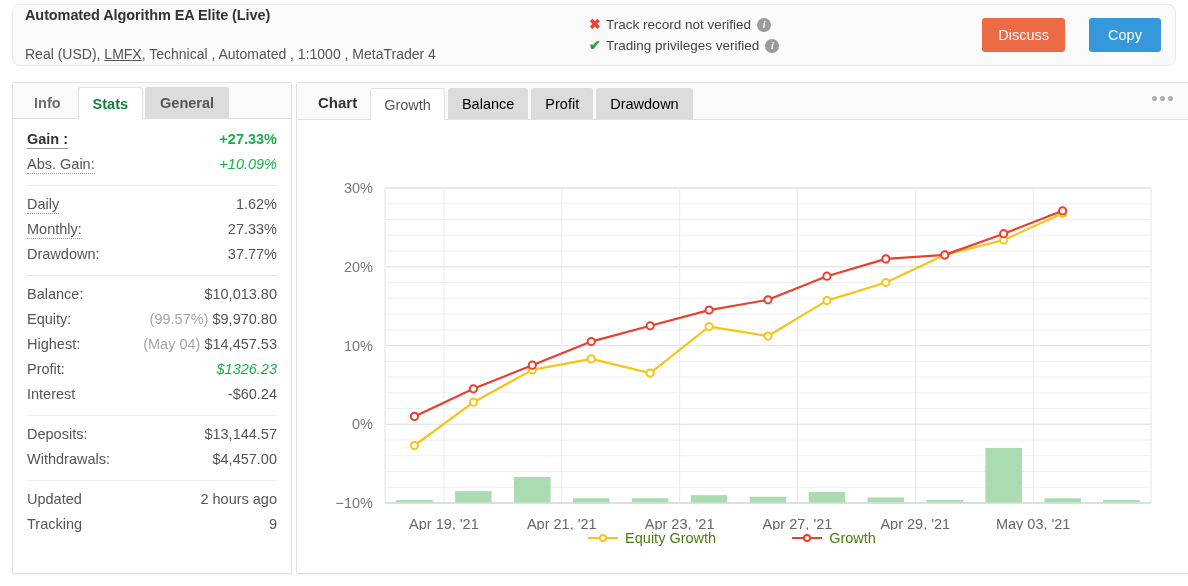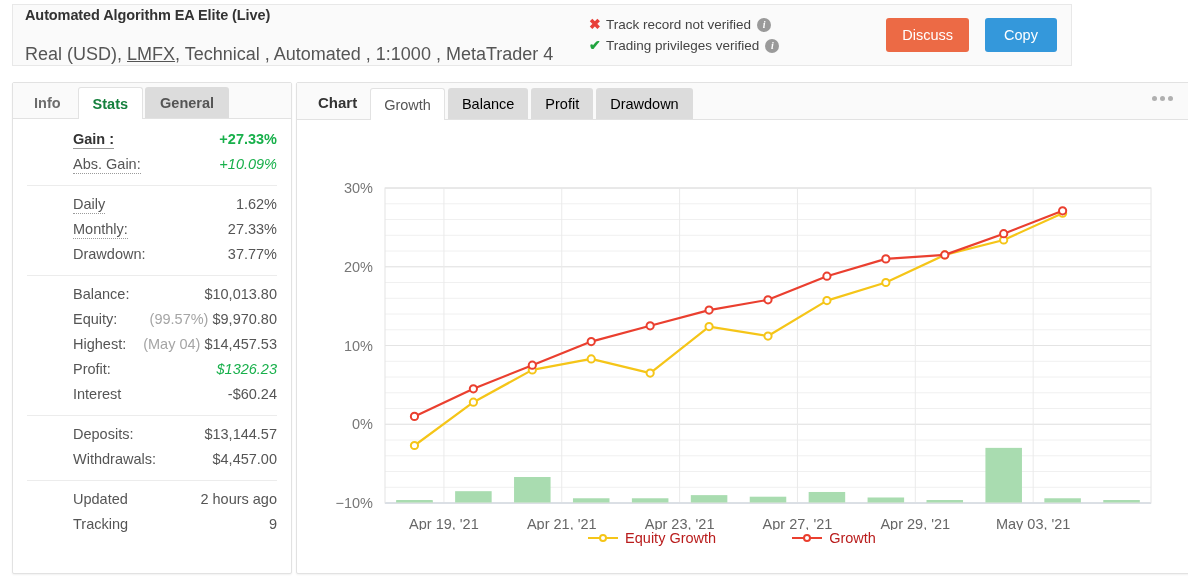--- a/index.html
+++ b/index.html
@@ -7,54 +7,54 @@
     width: 1188px; height: 586px;
     background: #ffffff;
     font-family: "Liberation Sans", sans-serif;
     color: #444;
     overflow: hidden;
   }
 
   
   .header {
     position: absolute; left: 12px; top: 4px;
-    width: 1060px; height: 62px;
+    width: 1164px; height: 62px;
     background: #fafafa;
     border: 1px solid #e8e8e8;
-    border-radius: 0;
+    border-radius: 8px;
     display: flex; align-items: center;
   }
   .hdr-left { padding-left: 12px; flex: 0 0 auto; width: 560px; }
   .hdr-title {
     font-size: 14.5px; font-weight: bold; color: #333;
     letter-spacing: -0.1px; line-height: 20px;
   }
   .hdr-sub {
-    font-size: 18px; color: #555; line-height: 22px; margin-top: 18px;
+    font-size: 14px; color: #555; line-height: 22px; margin-top: 18px;
     white-space: nowrap;
   }
   .hdr-sub .lnk { text-decoration: underline; color: #555; cursor: pointer; }
 
   .hdr-verif { flex: 0 0 auto; margin-left: 16px; }
   .verif-row {
     display: flex; align-items: center; font-size: 13.5px;
     color: #444; line-height: 21px; white-space: nowrap;
   }
   .verif-mark { width: 17px; font-size: 14px; font-weight: bold; display: inline-block; }
   .verif-mark.x { color: #e8403a; }
   .verif-mark.v { color: #21a43f; }
   .info-i {
     display: inline-flex; align-items: center; justify-content: center;
     width: 14px; height: 14px; border-radius: 50%;
     background: #9a9a9a; color: #fff;
     font-size: 10px; font-weight: bold; font-style: italic;
     margin-left: 6px; cursor: pointer; font-family: "Liberation Serif", serif;
   }
 
-  .hdr-btns { margin-left: auto; display: flex; gap: 16px; padding-right: 14px; }
+  .hdr-btns { margin-left: auto; display: flex; gap: 24px; padding-right: 14px; }
   .btn {
     border: none; border-radius: 3px; color: #fff;
     font-size: 14.5px; font-family: "Liberation Sans", sans-serif;
     padding: 0 16px; height: 34px; cursor: pointer; min-width: 72px;
   }
   .btn-discuss { background: #ec6a45; }
   .btn-copy { background: #3498db; }
 
   
   .panel-left {
@@ -81,21 +81,21 @@
     background: #fff; color: #15803d;
     border-color: #e2e2e2; margin-bottom: -1px; height: 32px; line-height: 32px;
   }
   .tab.plain { background: transparent; }
 
   .stats { padding: 8px 14px 0 14px; }
   .srow {
     display: flex; justify-content: space-between; align-items: baseline;
     font-size: 14.5px; line-height: 25px; color: #555;
   }
-  .srow .lbl { white-space: nowrap; margin-left: 46px; }
+  .srow .lbl { white-space: nowrap; }
   .srow .val { white-space: nowrap; text-align: center; }
   .dotted {
     border-bottom: 1px dotted #9b9b9b; padding-bottom: 1px;
     cursor: help;
   }
   .solidul { border-bottom: 1px solid #9b9b9b; padding-bottom: 1px; }
   .bold { font-weight: bold; color: #333; }
   .green { color: #18b04b; font-style: italic; }
   .green-b { color: #18b04b; font-weight: bold; }
   .muted { color: #a5a5a5; }
@@ -134,21 +134,21 @@
     display: flex; gap: 3px; cursor: pointer; padding: 4px;
   }
   .kebab i { width: 5px; height: 5px; border-radius: 50%; background: #b0b0b0; display: block; }
 
   
   .chart-wrap { position: relative; width: 872px; height: 455px; }
   .chart-svg { display: block; }
   .legend {
     position: absolute; left: 0; top: 410px; width: 870px;
     display: flex; justify-content: center; gap: 76px;
-    font-size: 14.5px; color: #b91c1c;
+    font-size: 14.5px; color: #4d7c0f;
   }
   .lg { display: flex; align-items: center; gap: 7px; cursor: pointer; }
   .lg-mark { position: relative; width: 30px; height: 12px; }
   .lg-line { position: absolute; top: 5px; left: 0; width: 30px; height: 2px; }
   .lg-dot {
     position: absolute; top: 2px; left: 11px;
     width: 8px; height: 8px; border-radius: 50%;
     background: #fff; border: 2px solid #000;
   }
 </style>

